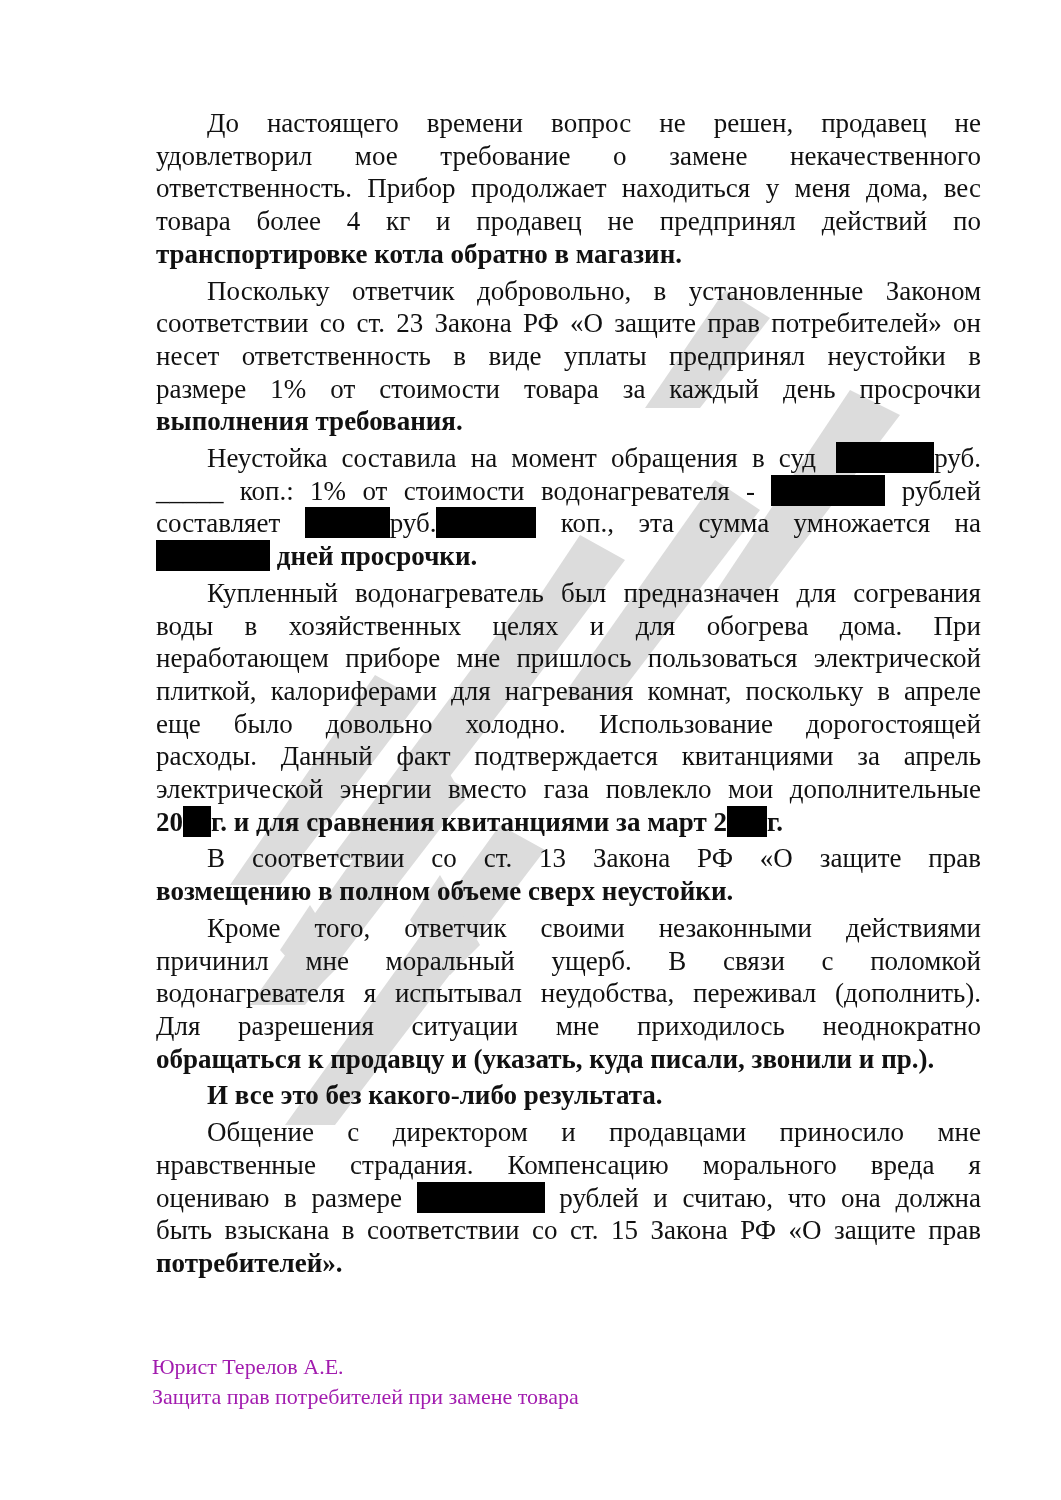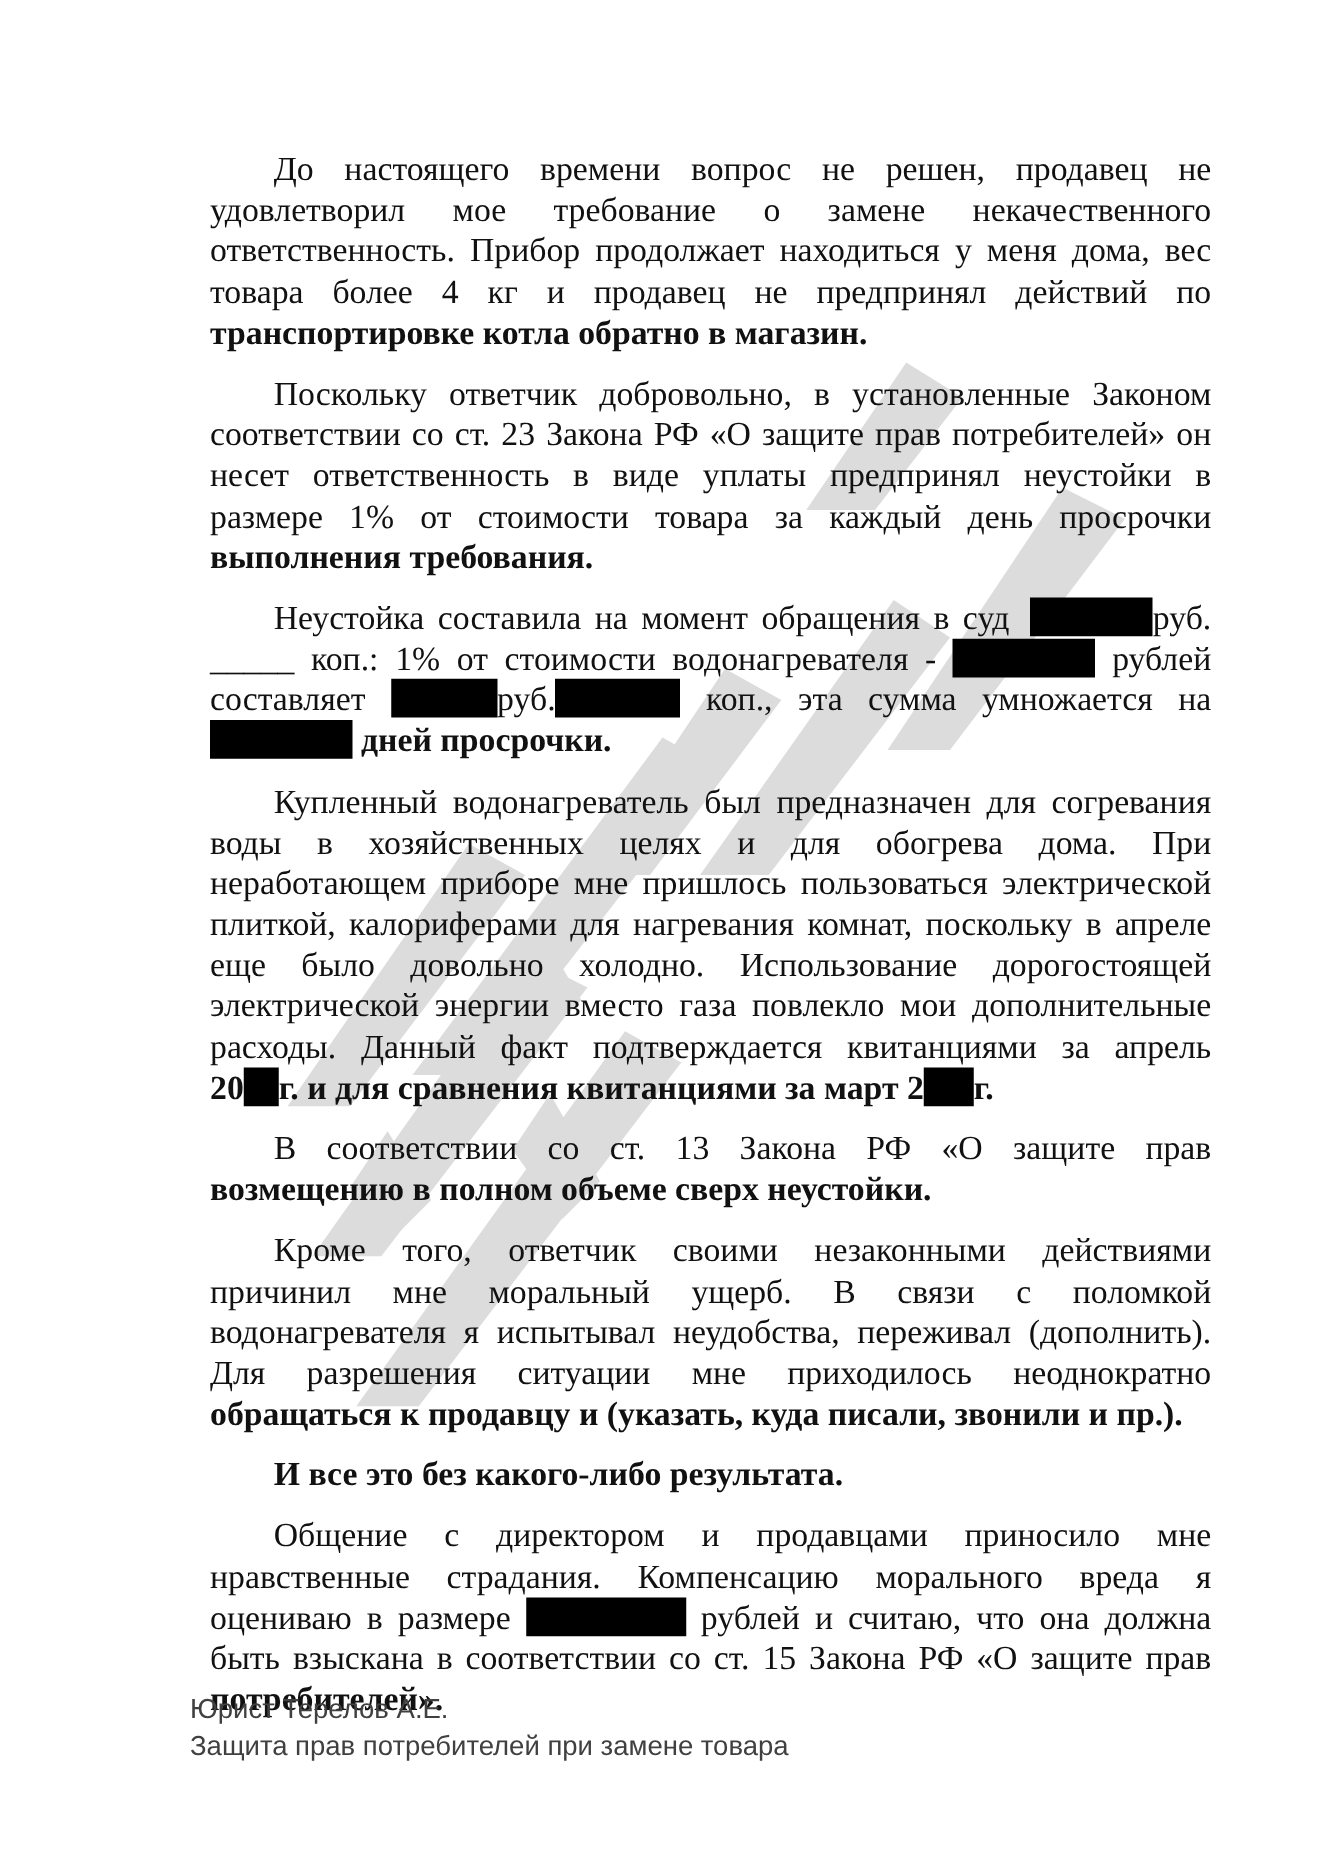--- a/index.html
+++ b/index.html
@@ -3,26 +3,26 @@
 <meta charset="utf-8">
 <style>
   html, body { margin:0; padding:0; background:#ffffff; }
   body { width:1061px; height:1500px; position:relative; overflow:hidden; }
   .page { position:absolute; left:0; top:0; width:1061px; height:1500px; background:#fff; }
   .wm { position:absolute; left:0; top:0; width:1061px; height:1500px; z-index:0; pointer-events:none; }
   .text {
     position:absolute; left:152px; top:103px; width:833px; z-index:1;
     font-family:"Liberation Serif", serif; font-size:27px; line-height:32.7px; color:#111;
   }
-  .p { margin:16px; text-align:justify; text-align-last:left; text-indent:51px; }
+  .p { margin:4px; text-align:justify; text-align-last:left; text-indent:51px; }
   .line { display:block; text-align:justify; text-align-last:justify; white-space:nowrap; }
   .line.last { text-align-last:left;font-weight:bold; }
   .redact { display:inline-block; background:#000; height:31px; vertical-align:-6px; }
   .sig { position:absolute; left:152px; top:1352px; z-index:1;
-    font-family:Liberation Sans, sans-serif; font-size:22px; line-height:30px; color:#404040; }
+    font-family:Liberation Serif, serif; font-size:22px; line-height:30px; color:#a21caf; }
   .sig div { white-space:nowrap; }
 </style>
 </head>
 <body>
 
 <div class="page">
 
   <svg class="wm" viewBox="0 0 1061 1500">
     <g fill="#dcdcdc">
       <polygon points="645,408 700,408 770,318 725,290"></polygon>
@@ -77,22 +77,22 @@
         <span>дней просрочки.</span>
       </span>
     </p>
 
     <p class="p">
       <span class="line">Купленный водонагреватель был предназначен для согревания</span>
       <span class="line" style="text-indent:0">воды в хозяйственных целях и для обогрева дома. При</span>
       <span class="line" style="text-indent:0">неработающем приборе мне пришлось пользоваться электрической</span>
       <span class="line" style="text-indent:0">плиткой, калориферами для нагревания комнат, поскольку в апреле</span>
       <span class="line" style="text-indent:0">еще было довольно холодно. Использование дорогостоящей</span>
+      <span class="line" style="text-indent:0">расходы. Данный факт подтверждается квитанциями за апрель</span>
       <span class="line" style="text-indent:0">электрической энергии вместо газа повлекло мои дополнительные</span>
-      <span class="line" style="text-indent:0">расходы. Данный факт подтверждается квитанциями за апрель</span>
       <span class="line last" style="text-indent:0"><span>20</span><span class="redact" style="width:28px"></span><span>г. и для сравнения квитанциями за март 2</span><span class="redact" style="width:40px"></span><span>г.</span></span>
     </p>
 
     <p class="p">
       <span class="line">В соответствии со ст. 13 Закона РФ «О защите прав</span>
       <span class="line last" style="text-indent:0">возмещению в полном объеме сверх неустойки.</span>
     </p>
 
     <p class="p">
       <span class="line">Кроме того, ответчик своими незаконными действиями</span>

